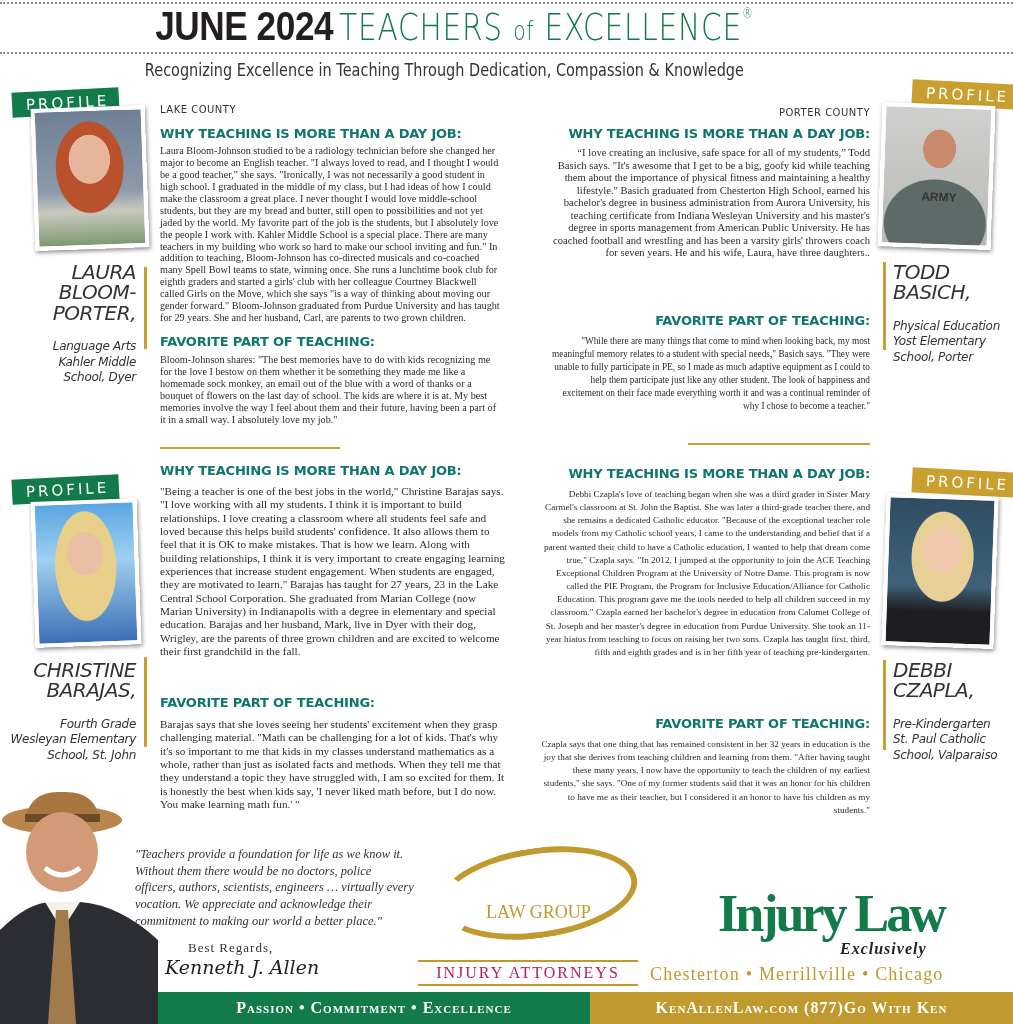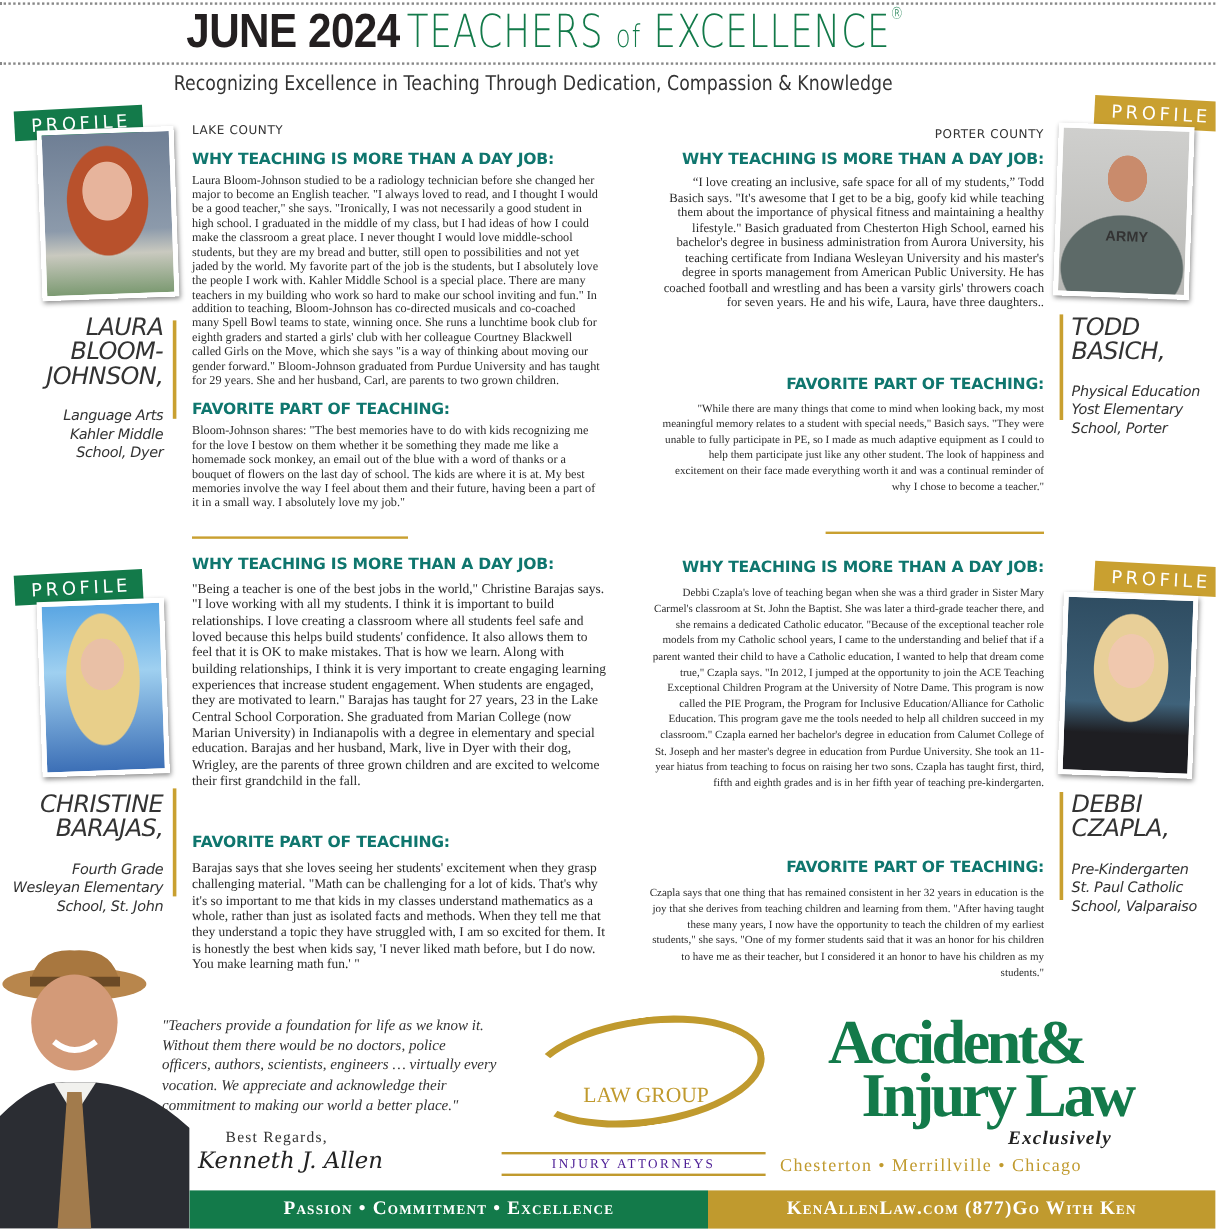--- a/index.html
+++ b/index.html
@@ -36,27 +36,27 @@
   .hsep { position: absolute; height: 2px; background: #c9a030; }
 
   .quote { position: absolute; left: 135px; top: 846px; width: 280px; font-style: italic; font-size: 12.5px; line-height: 1.33; color: #333; }
   .regards { position: absolute; left: 188px; top: 940px; font-size: 13px; letter-spacing: 1px; color: #333; }
   .signature { position: absolute; left: 165px; top: 956px; font-style: italic; font-size: 19px; color: #222; font-family: "DejaVu Serif", serif; }
 
   .allen-logo { position: absolute; left: 418px; top: 844px; width: 220px; height: 100px; }
   .allen-oval { position: absolute; left: 20px; top: 4px; width: 200px; height: 90px; border: 6px solid #c09a2e; border-radius: 50%; border-left-color: transparent; transform: rotate(-8deg); }
   .allen-big { position: absolute; left: 0; top: 6px; font-size: 52px; color: #c09a2e; letter-spacing: -2px; font-family: "Liberation Serif", serif; }
   .allen-sub { position: absolute; left: 68px; top: 58px; font-size: 18px; color: #c09a2e; }
-  .injury-att { position: absolute; left: 418px; top: 960px; width: 220px; border-top: 2px solid #c09a2e; border-bottom: 2px solid #c09a2e; font-size: 11px; letter-spacing: 2px; color: #4c1d95; text-align: center; padding: 2px 0; }
+  .injury-att { position: absolute; left: 418px; top: 960px; width: 220px; border-top: 2px solid #c09a2e; border-bottom: 2px solid #c09a2e; font-size: 16px; letter-spacing: 2px; color: #be185d; text-align: center; padding: 2px 0; }
 
   .ail { position: absolute; left: 690px; top: 846px; width: 290px; height: 120px; color: #137a4a; font-family: "Liberation Serif", serif; font-weight: bold; }
   .ail .l1 { position: absolute; left: 0; top: -6px; font-size: 52px; letter-spacing: -3px; }
   .ail .l2 { position: absolute; left: 28px; top: 38px; font-size: 52px; letter-spacing: -3px; }
   .ail .ex { position: absolute; left: 150px; top: 94px; font-size: 16px; color: #222; font-style: italic; letter-spacing: 1px; }
-  .cities { position: absolute; left: 650px; top: 964px; font-size: 15px; color: #c09a2e; letter-spacing: 1.2px; white-space: nowrap; }
+  .cities { position: absolute; left: 650px; top: 964px; font-size: 18px; color: #c09a2e; letter-spacing: 1.2px; white-space: nowrap; }
 
   .banner-green { position: absolute; left: 158px; top: 992px; width: 432px; height: 32px; background: #137a4a; color: #fff; font-size: 16px; font-weight: bold; letter-spacing: 1px; display: flex; align-items: center; justify-content: center; font-variant: small-caps; }
   .banner-gold { position: absolute; left: 590px; top: 992px; width: 423px; height: 32px; background: #c09a2e; color: #fff; font-size: 16px; font-weight: bold; letter-spacing: 1px; display: flex; align-items: center; justify-content: center; font-variant: small-caps; }
 
   .ken-photo { position: absolute; left: 0; top: 790px; width: 158px; height: 234px; }
 </style>
 </head>
 <body>
 
 <div class="dotline" style="top:2px;"></div>
@@ -71,21 +71,21 @@
 <div class="dotline" style="top:52px;"></div>
 <div class="subtitle"><span>Recognizing Excellence in Teaching Through Dedication, Compassion &amp; Knowledge</span></div>
 
 <div class="tag green" style="left:12px; top:90px;">PROFILE</div>
 <div class="photo" style="left:33px; top:107px; width:114px; height:142px; transform:rotate(-2deg);">
   <div class="ph" style="background: radial-gradient(ellipse 32% 30% at 50% 36%, #e7b49c 60%, transparent 62%), radial-gradient(ellipse 45% 48% at 50% 42%, #b8512c 70%, transparent 72%), linear-gradient(180deg,#6f7f95 0%, #8c9aab 60%, #c9c9bf 75%, #7c9a72 100%);"></div>
 </div>
 <div class="name right" style="left:12px; top:262px; width:124px;">
   <span class="nm">LAURA</span>
   <span class="nm">BLOOM-</span>
-  <span class="nm">JOHNSON,</span>
+  <span class="nm">PORTER,</span>
   <span class="role">Language Arts</span>
   <span class="role" style="margin-top:0">Kahler Middle</span>
   <span class="role" style="margin-top:0">School, Dyer</span>
 </div>
 <div class="vbar" style="left:144px; top:267px; height:82px;"></div>
 
 <div class="county" style="left:160px; top:104px;">LAKE COUNTY</div>
 <div class="h-green" style="left:160px; top:126px;">WHY TEACHING IS MORE THAN A DAY JOB:</div>
 <div class="body left" style="left:160px; top:145px; width:343px; font-size:10.2px;">Laura Bloom-Johnson studied to be a radiology technician before she changed her major to become an English teacher. "I always loved to read, and I thought I would be a good teacher," she says. "Ironically, I was not necessarily a good student in high school. I graduated in the middle of my class, but I had ideas of how I could make the classroom a great place. I never thought I would love middle-school students, but they are my bread and butter, still open to possibilities and not yet jaded by the world. My favorite part of the job is the students, but I absolutely love the people I work with. Kahler Middle School is a special place. There are many teachers in my building who work so hard to make our school inviting and fun." In addition to teaching, Bloom-Johnson has co-directed musicals and co-coached many Spell Bowl teams to state, winning once. She runs a lunchtime book club for eighth graders and started a girls' club with her colleague Courtney Blackwell called Girls on the Move, which she says "is a way of thinking about moving our gender forward." Bloom-Johnson graduated from Purdue University and has taught for 29 years. She and her husband, Carl, are parents to two grown children.</div>
 <div class="h-green" style="left:160px; top:334px;">FAVORITE PART OF TEACHING:</div>
@@ -168,20 +168,19 @@
 <div class="regards">Best Regards,</div>
 <div class="signature">Kenneth J. Allen</div>
 
 <div class="allen-logo">
   <div class="allen-oval"></div>
   <div class="allen-sub">LAW GROUP</div>
 </div>
 <div class="injury-att">INJURY ATTORNEYS</div>
 
 <div class="ail">
-  <div class="l1">Accident&amp;</div>
   <div class="l2">Injury Law</div>
   <div class="ex">Exclusively</div>
 </div>
 <div class="cities">Chesterton • Merrillville • Chicago</div>
 
 <div class="banner-green">Passion • Commitment • Excellence</div>
 <div class="banner-gold">KenAllenLaw.com (877)Go With Ken</div>
 
 </body></html>

